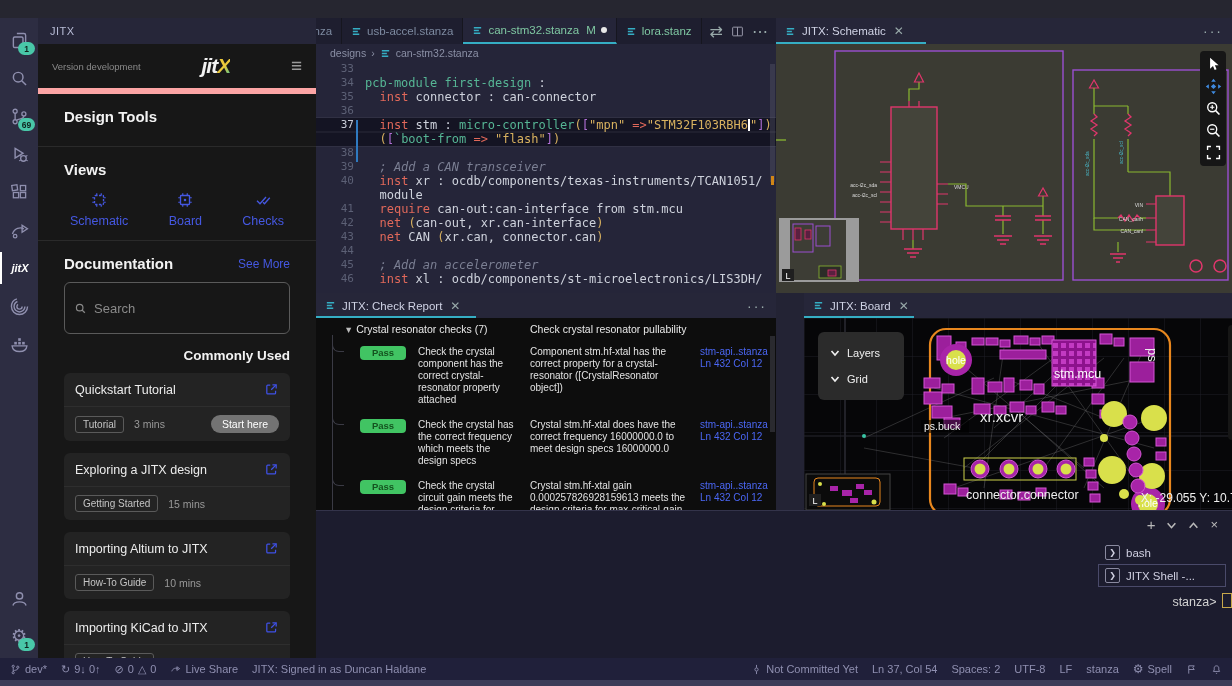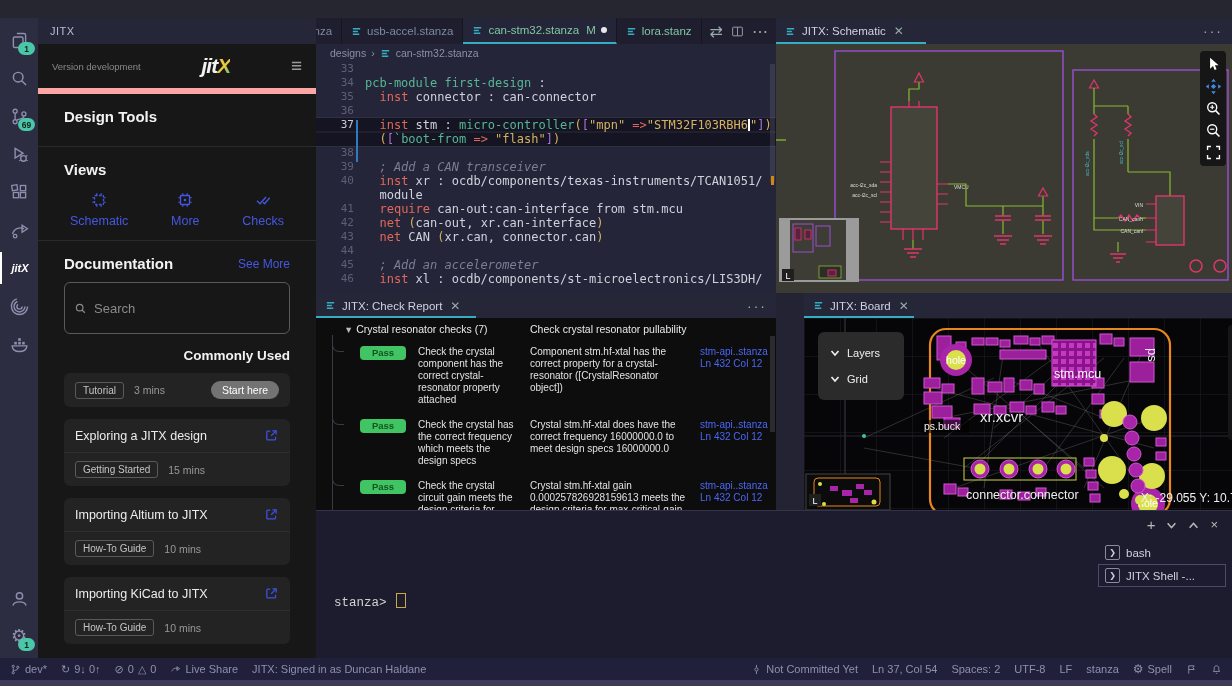--- a/index.html
+++ b/index.html
@@ -116,21 +116,21 @@
   .terminal{top:510px;left:316px;width:916px;height:148px;background:#1c1c2e;border-top:1px solid #33334a;box-sizing:border-box;}
   .term-top{display:flex;align-items:center;height:28px;padding:0 14px;}
   .term-tab{font-size:10.5px;letter-spacing:.4px;color:#8a8aa0;margin-right:18px;padding:6px 0 5px 0;cursor:pointer;}
   .term-tab.active{color:#ececec;border-bottom:1px solid #d0d0d0;}
   .term-actions{margin-left:auto;display:flex;align-items:center;gap:11px;color:#bbb;}
   .term-actions svg{width:11px;height:11px;}
   .plus{font-size:15px;line-height:10px;}
   .xg{font-size:13px;line-height:10px;}
   .term-lines{padding:6px 0 0 18px;font-family:"DejaVu Sans Mono",monospace;font-size:12.5px;color:#d2d2d2;}
   .term-line{height:16px;line-height:16px;white-space:pre;}
-  .prompt-line{height:16px;line-height:16px;padding-left:18px;font-family:Liberation Mono, monospace;font-size:12.5px;color:#d2d2d2;}
+  .prompt-line{height:16px;line-height:16px;padding-left:18px;font-family:Liberation Sans, sans-serif;font-size:12.5px;color:#d2d2d2;text-align:right;}
   .cursor-box{display:inline-block;width:8px;height:13px;border:1px solid #c8a84b;vertical-align:-2px;margin-left:2px;}
   .shell-list{position:absolute;right:6px;top:30px;width:128px;}
   .shell-item{display:flex;align-items:center;gap:6px;color:#cfcfe0;font-size:11.5px;padding:3px 6px;border:1px solid transparent;}
   .shell-item.selected{border-color:#4a4a6a;}
   .shell-ico{width:13px;height:13px;border:1px solid #8a8aa0;border-radius:2px;font-size:8px;display:flex;align-items:center;justify-content:center;color:#cfcfe0;flex:none;}
   
   .statusbar{top:658px;left:0;width:1232px;height:22px;background:#20203a;display:flex;align-items:center;
              padding:0 10px;box-sizing:border-box;font-size:11px;color:#8f8fb0;gap:14px;z-index:30;}
   .sb-item{display:flex;align-items:center;gap:4px;white-space:nowrap;}
   .sb-item svg{width:11px;height:11px;}
@@ -258,21 +258,21 @@
                 <path d="M9 3v3 M15 3v3 M9 18v3 M15 18v3 M3 9h3 M3 15h3 M18 9h3 M18 15h3" stroke="#4558e2" stroke-width="1.6"></path>
               </svg>
             <span>Schematic</span>
           </div>
           <div class="view-item">
             <svg viewBox="0 0 24 24">
                 <rect x="6" y="6" width="12" height="12" rx="1" fill="none" stroke="#4558e2" stroke-width="1.8"></rect>
                 <rect x="10.5" y="10.5" width="3" height="3" fill="#4558e2"></rect>
                 <path d="M9 3v3 M15 3v3 M9 18v3 M15 18v3 M3 9h3 M3 15h3 M18 9h3 M18 15h3" stroke="#4558e2" stroke-width="1.6"></path>
               </svg>
-            <span>More</span>
+            <span>Board</span>
           </div>
           <div class="view-item">
             <svg viewBox="0 0 24 24">
                 <path d="M4 13l4 4 8-9" fill="none" stroke="#4558e2" stroke-width="1.8"></path>
                 <path d="M12 15l2 2 7-8" fill="none" stroke="#4558e2" stroke-width="1.8"></path>
               </svg>
             <span>Checks</span>
           </div>
         </div>
       </div>
@@ -284,20 +284,28 @@
         <div class="searchbox">
           <svg viewBox="0 0 24 24">
               <circle cx="10.5" cy="10.5" r="6" fill="none" stroke="#8a8a8a" stroke-width="2.2"></circle>
               <line x1="15" y1="15" x2="20" y2="20" stroke="#8a8a8a" stroke-width="2.4"></line>
             </svg>
           <span>Search</span>
         </div>
         <div class="cu-head">Commonly Used</div>
         <div>
             <div class="card">
+            <div class="card-title-row">
+              <span class="card-title">Quickstart Tutorial</span>
+              <svg viewBox="0 0 24 24">
+                  <path d="M10 5H6a1.5 1.5 0 0 0-1.5 1.5v11A1.5 1.5 0 0 0 6 19h11a1.5 1.5 0 0 0 1.5-1.5V14" fill="none" stroke="#3f51e6" stroke-width="2"></path>
+                  <path d="M13.5 4.5H19.5V10.5" fill="none" stroke="#3f51e6" stroke-width="2"></path>
+                  <line x1="19" y1="5" x2="11.5" y2="12.5" stroke="#3f51e6" stroke-width="2"></line>
+                </svg>
+            </div>
             <div class="card-meta">
               <span class="tag">Tutorial</span>
               <span class="duration">3 mins</span>
               <span class="cta">Start here</span>
             </div>
           </div>
             <div class="card">
             <div class="card-title-row">
               <span class="card-title">Exploring a JITX design</span>
               <svg viewBox="0 0 24 24">

